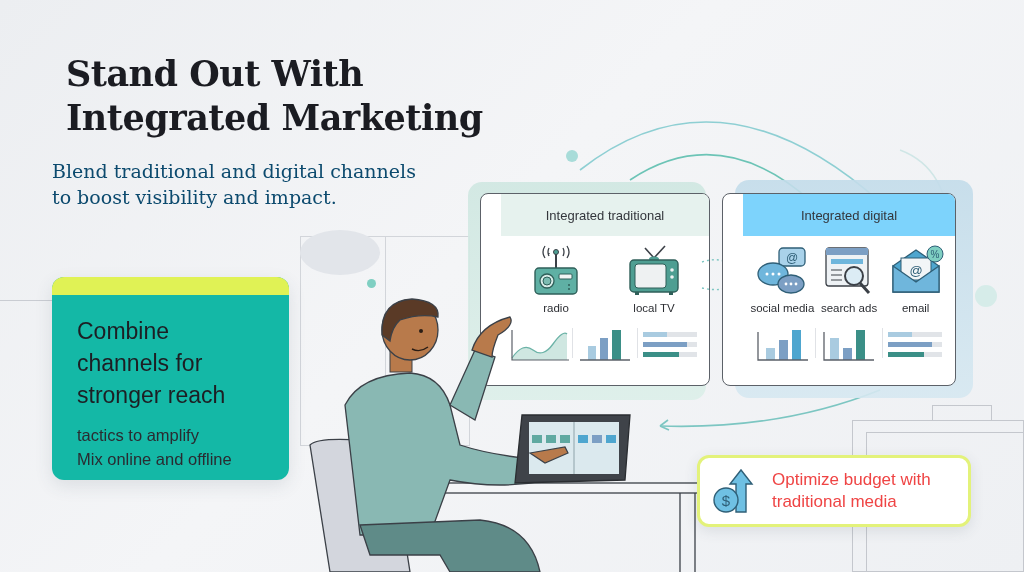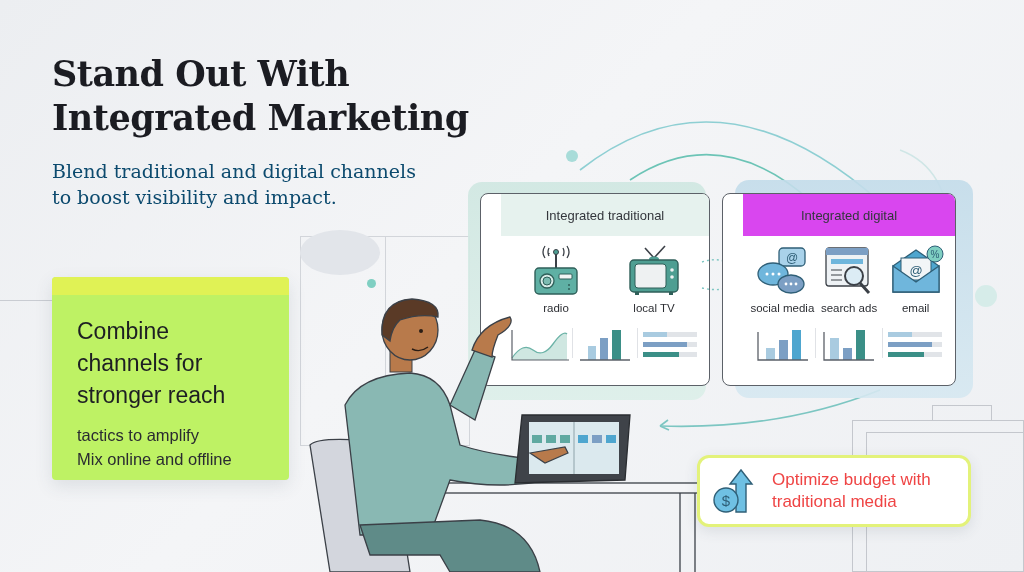--- a/index.html
+++ b/index.html
@@ -7,34 +7,34 @@
   body {
     position: relative;
     background: linear-gradient(135deg, #eceef1 0%, #f4f5f7 45%, #eef0f3 100%);
     font-family: "Liberation Sans", sans-serif;
     color: #1c1d22;
   }
   .abs { position: absolute; }
 
   
   .headline {
-    left: 52px; top: 52px; width: 460px;
+    left: 66px; top: 52px; width: 460px;
     font-family: "DejaVu Serif", serif; font-weight: bold;
     font-size: 35px; line-height: 44px; color: #1b1c22; letter-spacing: -0.5px;
   }
   .subhead {
     left: 52px; top: 158px; width: 420px;
     font-family: "DejaVu Serif", serif;
     font-size: 19px; line-height: 26px; color: #0c4a6e;
   }
 
   
   .card-left {
     left: 52px; top: 277px; width: 237px; height: 203px;
-    background: #bef264; border-radius: 4px; overflow: hidden;
+    background: #14b8a6; border-radius: 12px; overflow: hidden;
     box-shadow: 0 6px 18px rgba(60,70,90,0.12);
   }
   .card-left .topbar { height: 18px; background: #e0f255; }
   .card-left .ctitle {
     margin: 20px 0 0 25px; font-size: 23px; line-height: 32px; color: #1d1e23;
   }
   .card-left .cbody {
     margin: 12px 0 0 25px; font-size: 16.5px; line-height: 24px; color: #2a2b31; width: 200px;
   }
 
@@ -55,21 +55,21 @@
     top: 193px; width: 230px; height: 193px;
     background: #fff; border: 1.5px solid #5c6168; border-radius: 8px; overflow: hidden; padding-left: 20px;
   }
   .panel .phead {
     height: 42px; display: flex; align-items: center; justify-content: center;
     font-size: 13px; color: #33363c;
   }
   .panel-l { left: 480px; }
   .panel-l .phead { background: #e6f2ee; }
   .panel-r { left: 722px; width: 234px; }
-  .panel-r .phead { background: #d946ef; }
+  .panel-r .phead { background: #7dd3fc; }
   .icons-row { display: flex; justify-content: space-around; padding: 8px 6px 0; }
   .icon-cell { display: flex; flex-direction: column; align-items: center; width: 76px; }
   .icon-cell svg { width: 58px; height: 54px; }
   .icon-label { font-size: 11.5px; color: #2c2e33; margin-top: 4px; }
   .charts-row { display: flex; justify-content: space-around; padding: 14px 8px 0; }
   .mini { width: 62px; height: 34px; position: relative; }
   .sep { width: 1px; height: 30px; background: #e0e2e6; }
 
   
   .card-br {

